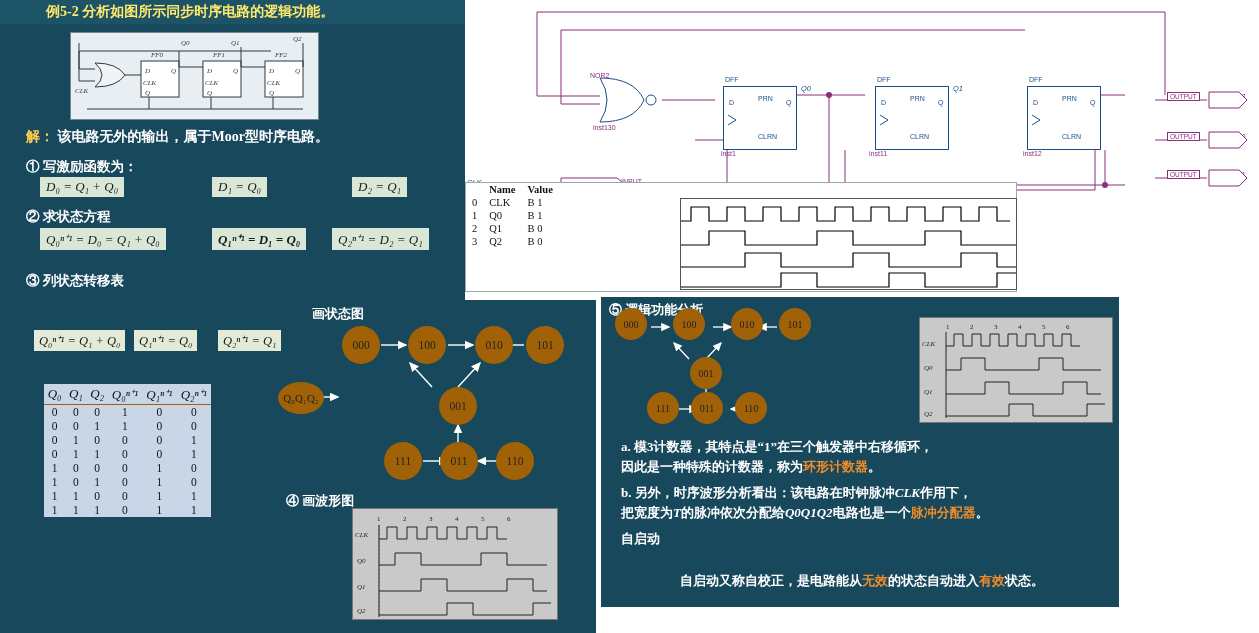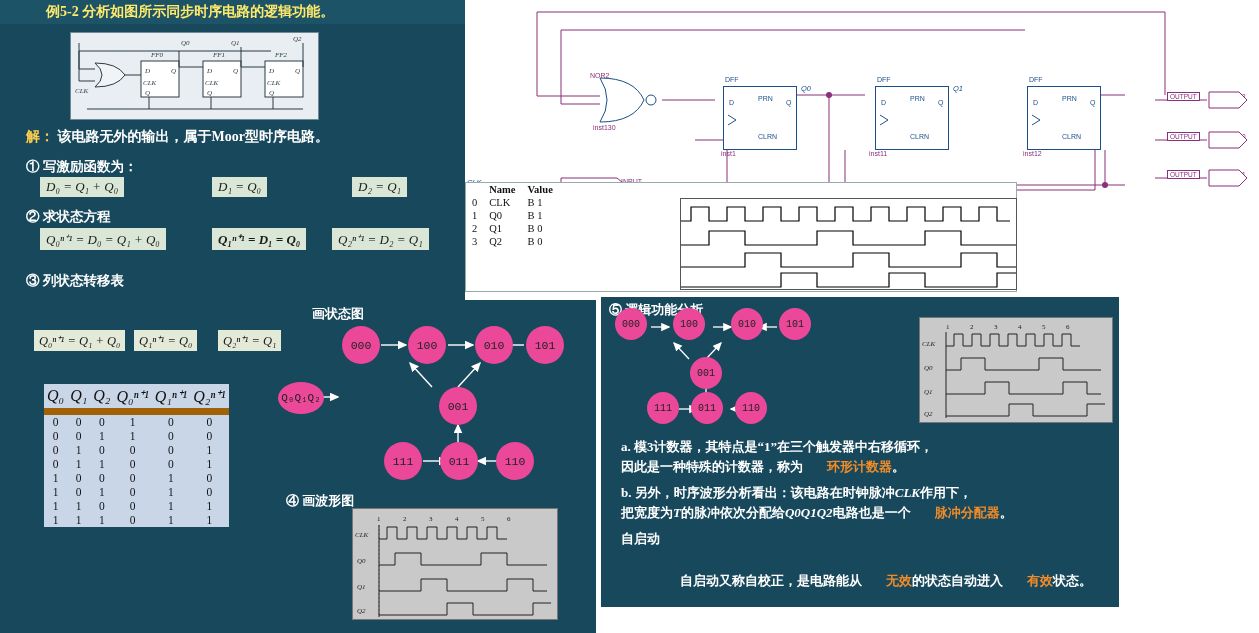--- a/index.html
+++ b/index.html
@@ -17,36 +17,36 @@
   .sol .kw{color:#ffcf4d;}
   .step{position:absolute;font-size:13.5px;font-weight:bold;font-family:"Liberation Serif",serif;color:#fff;}
   .eq{position:absolute;background:#dbe7d6;color:#1a1a1a;font-family:"Liberation Serif",serif;
       font-style:italic;font-size:13px;padding:2px 6px;white-space:nowrap;}
   .eqg{position:absolute;background:#e4ead8;color:#1a1a1a;font-family:"Liberation Serif",serif;
       font-style:italic;font-size:12.5px;padding:2px 5px;white-space:nowrap;}
   
   #ttable{position:absolute;left:44px;top:384px;width:167px;border-collapse:collapse;
           background:#c9d6e8;color:#111;font-family:"Liberation Serif",serif;font-size:11.5px;}
   #ttable td,#ttable th{border:0;padding:1px 3px;text-align:center;font-weight:normal;}
-  #ttable thead th{font-style:italic;font-size:16px;border-bottom:7px solid #a16207;}
+  #ttable thead th{font-style:italic;font-size:13px;border-bottom:1px solid #a16207;}
   
   .sd-title{position:absolute;font-size:13px;font-weight:bold;color:#fff;font-family:"Liberation Serif",serif;}
-  .node{position:absolute;width:38px;height:38px;border-radius:50%;background:#ec4899;color:#222;
+  .node{position:absolute;width:38px;height:38px;border-radius:50%;background:#a16207;color:#222;
         font-size:11.5px;display:flex;align-items:center;justify-content:center;
-        font-family:Liberation Mono, monospace;}
+        font-family:Liberation Serif, serif;}
   .node.wide{width:46px;height:32px;border-radius:50%;font-size:11px;}
   svg.arrows{position:absolute;left:0;top:0;width:596px;height:633px;pointer-events:none;}
   .wavebox{position:absolute;background:#c9c9c9;border:1px solid #777;}
   
   #panel{position:absolute;left:601px;top:297px;width:518px;height:310px;background:#17485c;color:#fff;}
   #panel .ptitle{position:absolute;left:8px;top:4px;font-size:13px;font-weight:bold;color:#fff;
                  font-family:"Liberation Serif",serif;}
   #panel p{position:absolute;margin:0;font-size:13px;font-weight:bold;line-height:20px;
            font-family:"Liberation Serif",serif;color:#fff;}
-  .or{color:#f28c28;padding-left:24px;}
+  .or{color:#f28c28;}
   .red{color:#e2342b;}
   
   #sch{position:absolute;left:465px;top:0;width:794px;height:300px;background:#fff;}
   #sch .grid{position:absolute;left:0;top:0;width:794px;height:300px;
       background-image:radial-gradient(#cfd9e4 0.7px, transparent 0.7px);
       background-size:8px 8px;}
   .ff{position:absolute;width:72px;height:62px;background:#fff;border:1px solid #1b4f8a;}
   .fflabel{position:absolute;font-size:7px;color:#1b4f8a;font-family:"Liberation Sans",sans-serif;}
   .instlabel{position:absolute;font-size:7px;color:#8a2f7b;}
   .netlabel{position:absolute;font-size:7.5px;color:#1b4f8a;font-style:italic;}

